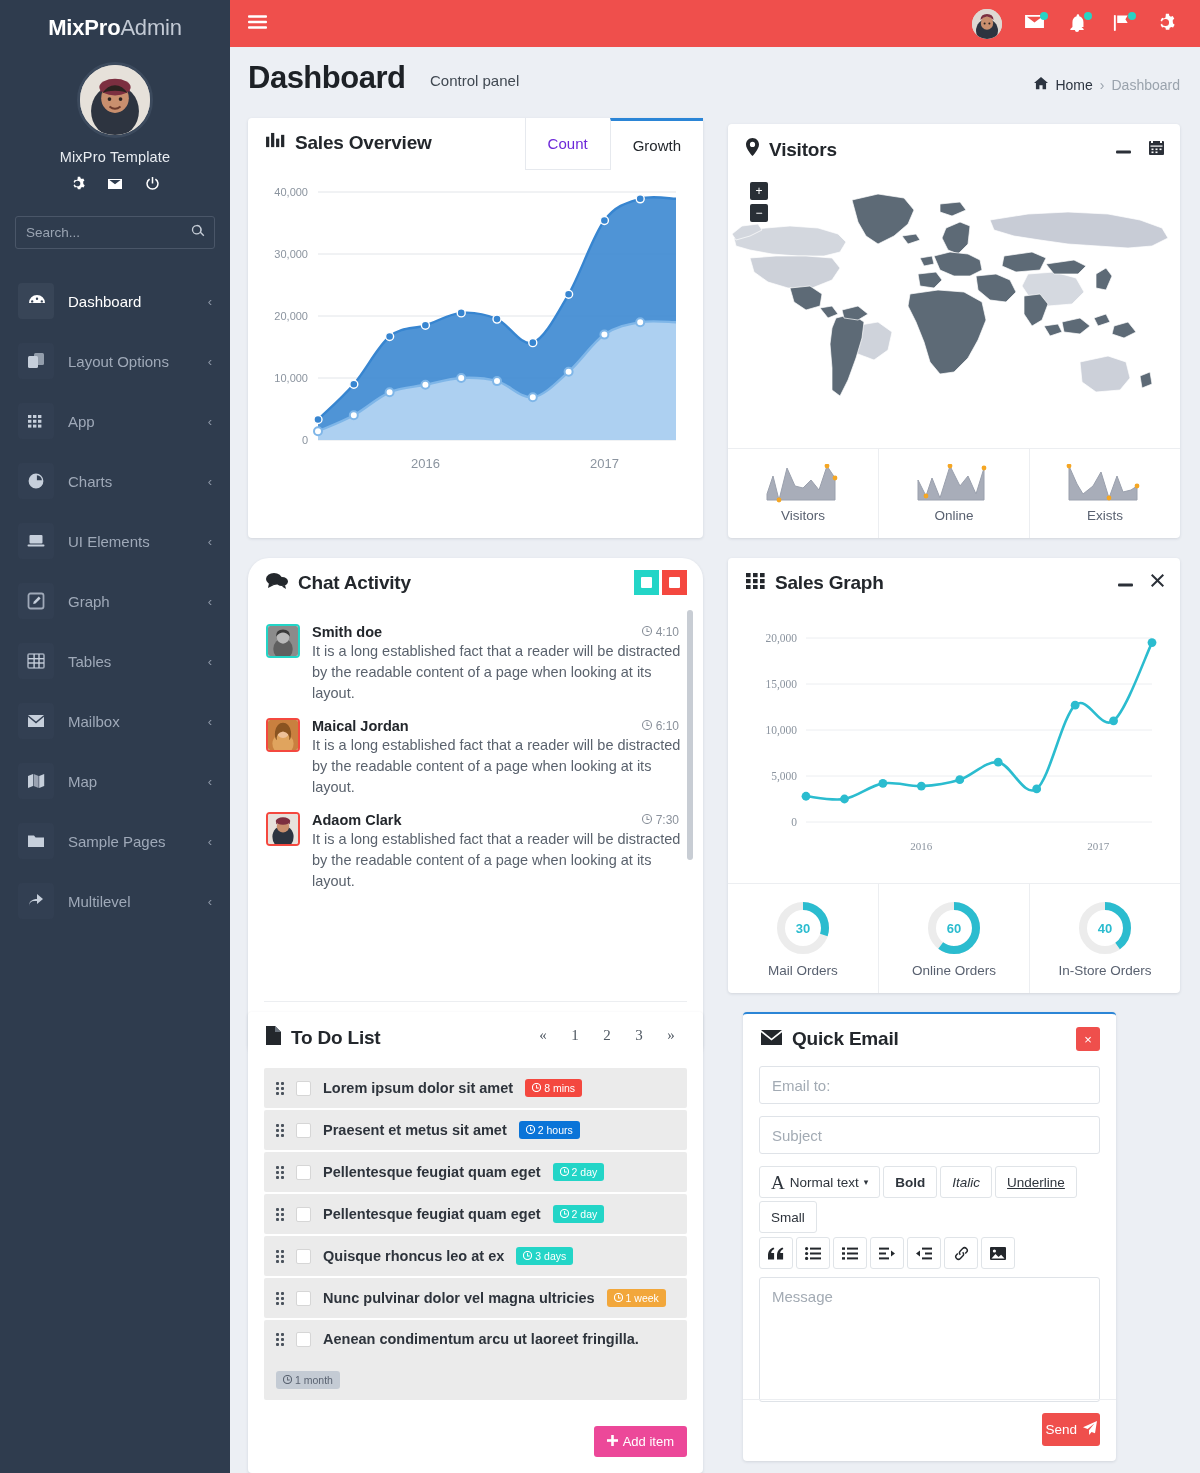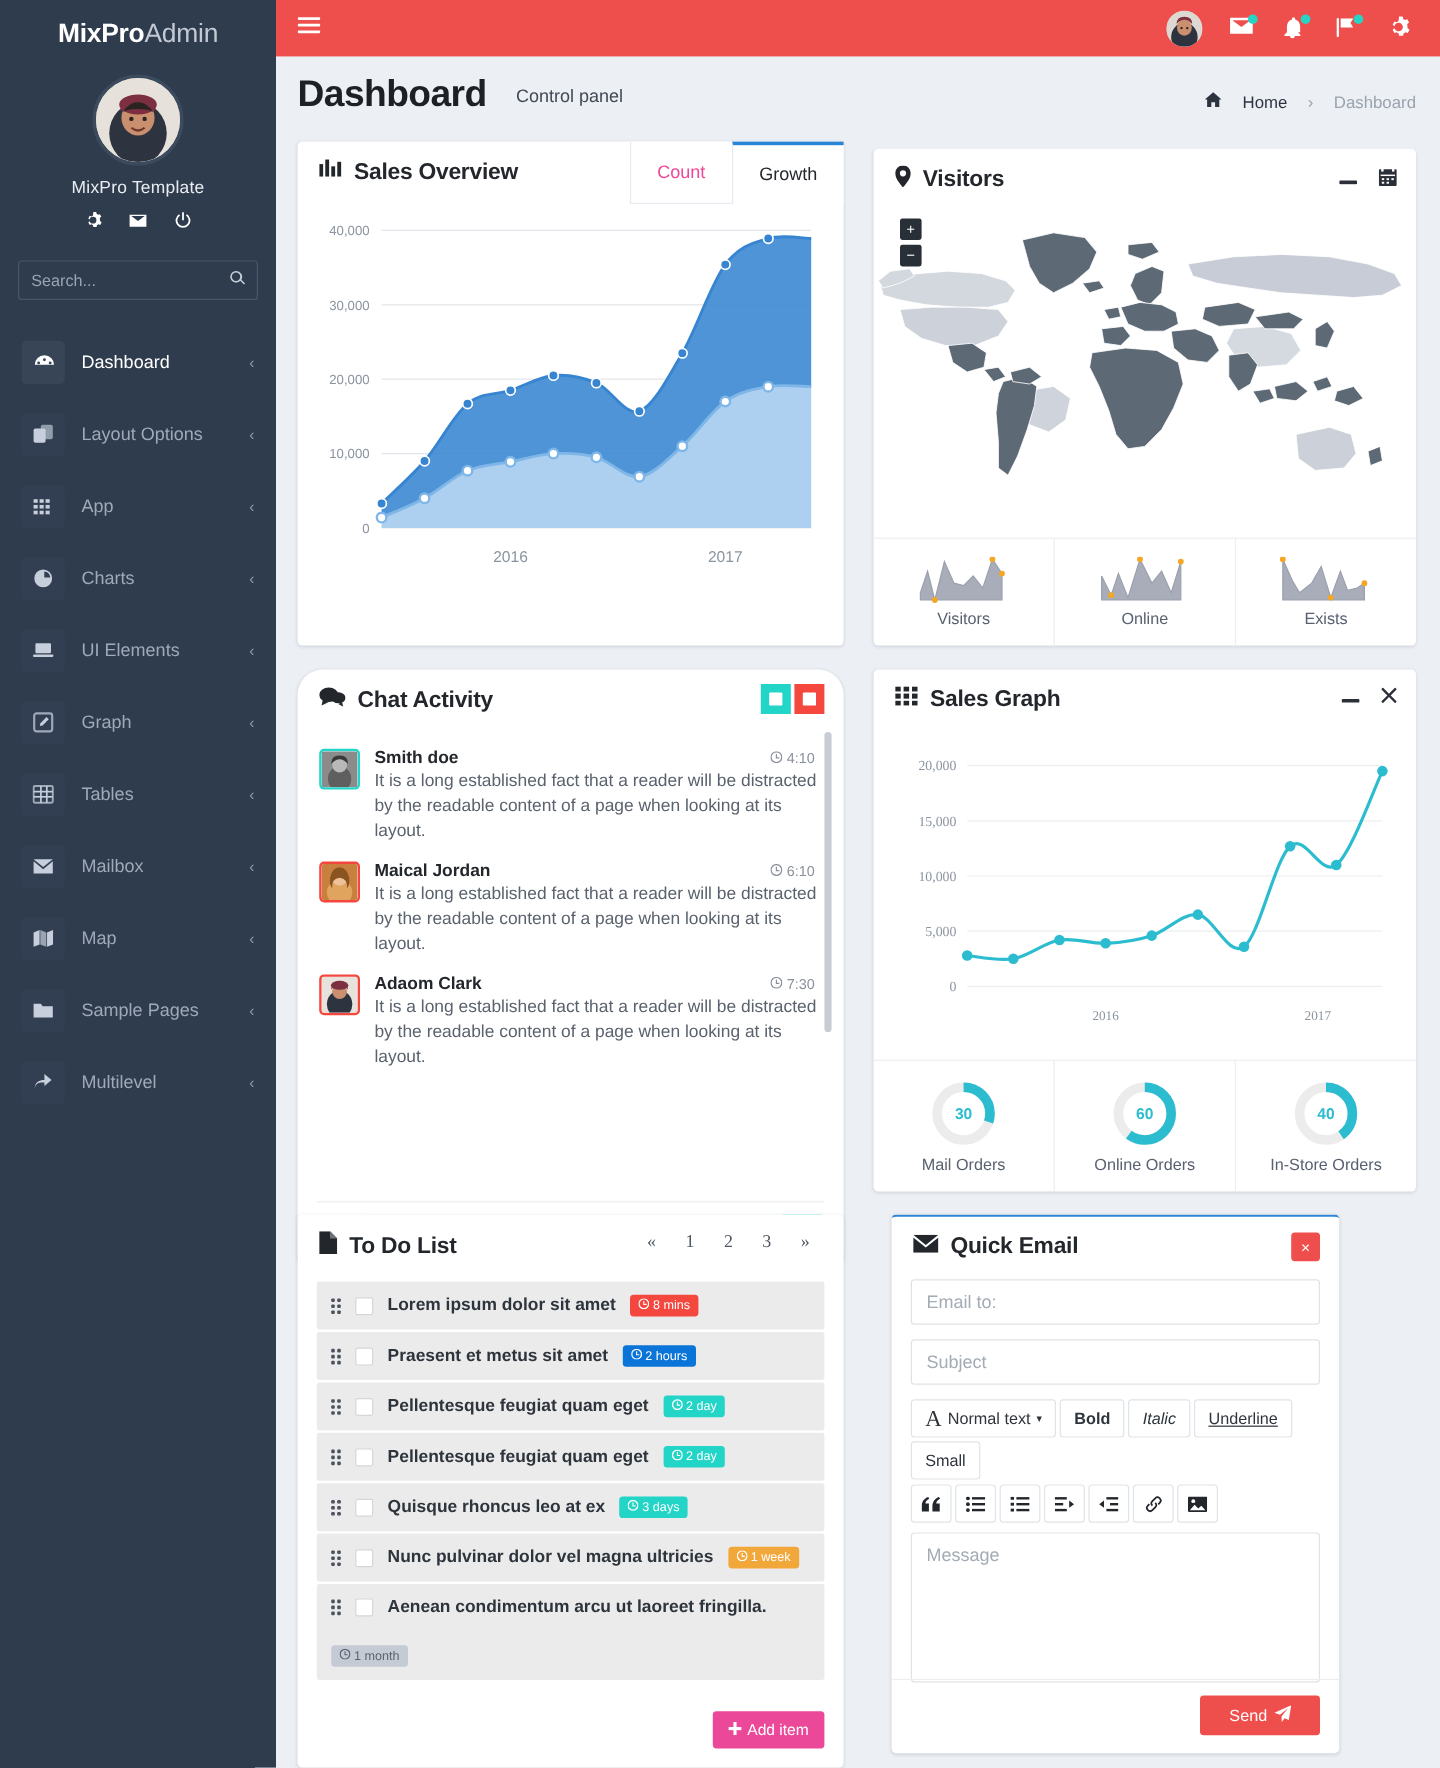--- a/index.html
+++ b/index.html
@@ -63,21 +63,21 @@
   .tb-right { margin-left:auto; display:flex; align-items:center; gap:22px; margin-right:22px; }
   .tb-avatar { width:30px;height:30px;border-radius:50%;overflow:hidden;position:relative;background:#ded8d2; }
   .tb-ico { position:relative; cursor:pointer; width:22px; height:22px; }
   .tb-ico svg { fill:#fff; }
   .dot { position:absolute; width:8px;height:8px;border-radius:50%;background:#27d3c4; right:-2px; top:-1px; }
 
   
   #pagehead { position:absolute; left:230px; top:47px; width:970px; height:68px; }
   .ph-title { position:absolute; left:18px; top:13px; font-size:31px; font-weight:700; color:#1d2126; letter-spacing:-.5px; }
   .ph-sub { position:absolute; left:200px; top:25px; font-size:15px; color:#414952; }
-  .crumb { position:absolute; right:20px; top:29px; font-size:14px; color:#6b7682; display:flex; align-items:center; gap:17px; }
+  .crumb { position:absolute; right:20px; top:29px; font-size:14px; color:#6b7682; display:flex; align-items:center; gap:7px; }
   .crumb .c-home { color:#2c3440; }
   .crumb .sep { color:#9aa3ad; }
   .crumb .c-cur { color:#9aa3ad; }
 
   
   .card {
     position:absolute; background:#fff; border-radius:4px;
     box-shadow:0 1px 3px rgba(40,50,70,.13);
   }
   .card-head { position:relative; height:52px; }
@@ -87,21 +87,21 @@
   }
   .card-title svg { flex:0 0 auto; }
   .hdr-tools { position:absolute; right:16px; top:15px; display:flex; align-items:center; gap:18px; }
   .hdr-tools svg { fill:#2b3038; cursor:pointer; }
 
   
   #salesOverview { left:248px; top:118px; width:455px; height:420px; }
   .tabs { position:absolute; right:0; top:0; display:flex; height:52px; }
   .tab {
     padding:0 22px; display:flex; align-items:center; font-size:15px;
-    color:#ec4899; cursor:pointer; border-left:1px solid #e6e9ee;
+    color:#6d28d9; cursor:pointer; border-left:1px solid #e6e9ee;
     background:#fff; border-bottom:1px solid #e6e9ee;
   }
   .tab.active { border-top:3px solid #2b85d6; border-bottom:none; color:#23272c; }
 
   svg.chart { display:block; }
   .axis-txt { font-size:11px; fill:#8b949f; font-family:"Liberation Sans",sans-serif; }
   .axis-txt2 { font-size:11.5px; fill:#8b949f; font-family:"Liberation Serif",serif; }
   .xlab { font-size:13px; fill:#8b949f; font-family:"Liberation Sans",sans-serif; }
   .xlab2 { font-size:11px; fill:#8b949f; font-family:"Liberation Serif",serif; }
 
@@ -193,21 +193,21 @@
   .tb-btn.icoonly { width:34px; padding:0; justify-content:center; }
   .qm-msg {
     display:block; margin:8px 16px 0 16px; width:calc(100% - 32px); height:125px;
     border:1px solid #dfe3e8; border-radius:3px; padding:10px 12px; font-size:15px;
     color:#4a525c; resize:none; font-family:"Liberation Sans",sans-serif;
   }
   .qm-msg::placeholder { color:#a3abb4; }
   .qm-foot { position:absolute; left:0; right:0; bottom:0; height:62px; border-top:1px solid #eceef1; }
   .send-btn {
     position:absolute; right:16px; top:13px; background:#ef4f4c; color:#fff; border:none;
-    border-radius:3px; font-size:13.5px; padding:8px 24px; cursor:pointer;
+    border-radius:3px; font-size:13.5px; padding:8px 3px; cursor:pointer;
     display:flex; align-items:center; gap:6px; font-family:"Liberation Sans",sans-serif;
   }
 </style>
 </head>
 <body>
 
 <div id="sidebar">
   <div class="brand">
     <div class="brand-text">
       <b>MixPro</b><span>Admin</span>

